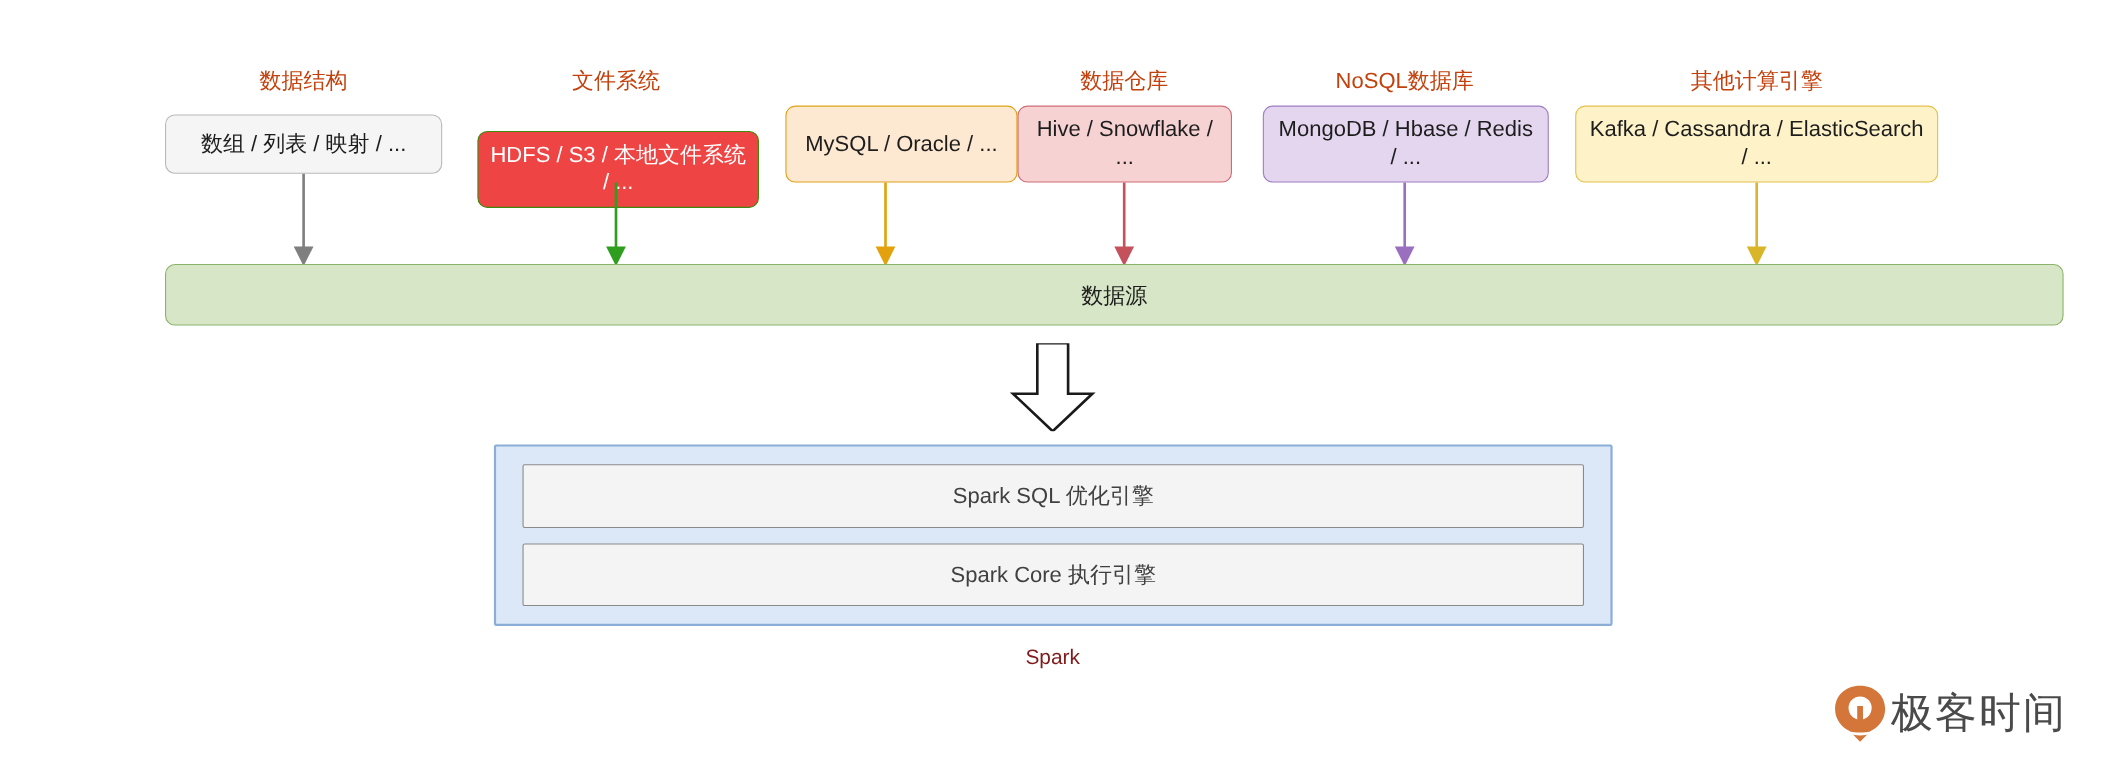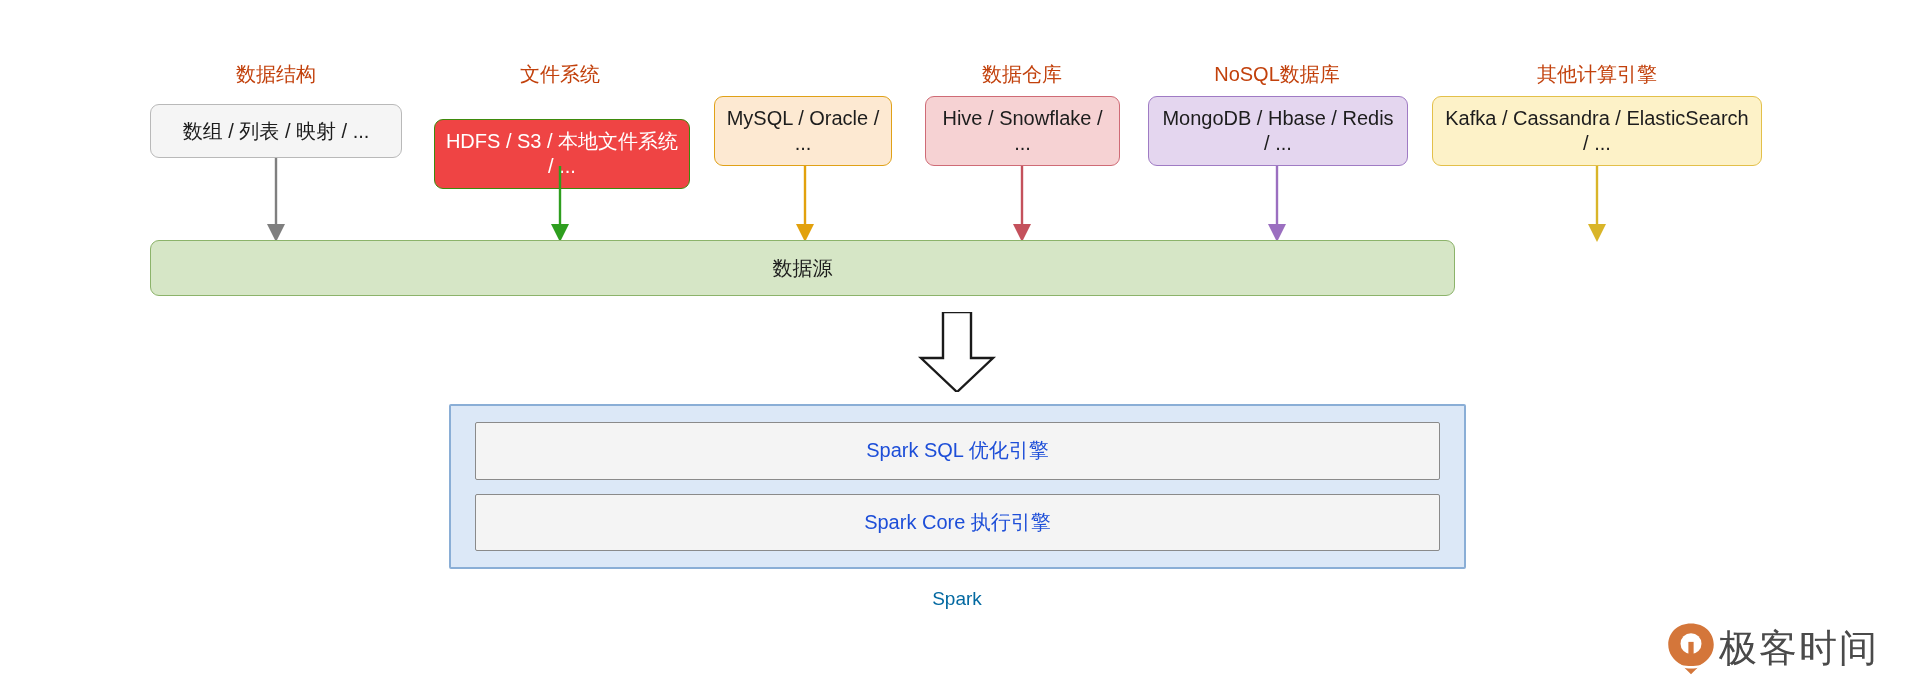--- a/index.html
+++ b/index.html
@@ -87,27 +87,27 @@
   .spark-layer {
     box-sizing: border-box;
     border: 1.6px solid #8a8a8a;
     background: #f4f4f4;
     border-radius: 2px;
     height: 60px;
     display: flex;
     align-items: center;
     justify-content: center;
     font-size: 20px;
-    color: #1d4ed8;
+    color: #404040;
   }
   #spark-caption {
     position: absolute;
     text-align: center;
     font-size: 19px;
-    color: #0369a1;
+    color: #7f1d1d;
     transform: translateX(-50%);
     white-space: nowrap;
   }
 
   
   #watermark {
     position: absolute;
     display: flex;
     align-items: center;
   }
@@ -137,21 +137,21 @@
   <div class="col-title" style="left:1597px; top:62px;">其他计算引擎</div>
 
   <div class="src-box" style="left:150px; top:104px; width:252px; height:54px; background:#f5f5f5; border-color:#b9b9b9;">
     <span>数组 / 列表 / 映射 / ...</span>
   </div>
 
   <div class="src-box" style="left:434px; top:96px; width:256px; height:70px; background:#ef4444; border-color:#3d8a0c; color:#ffffff;margin-top:23px;">
     <span>HDFS / S3 / 本地文件系统 / ...</span>
   </div>
 
-  <div class="src-box" style="left:714px; top:96px; width:178px; height:70px; background:#fde9d2; border-color:#e0a117;">
+  <div class="src-box" style="left:714px; top:96px; width:211px; height:70px; background:#fde9d2; border-color:#e0a117;">
     <span>MySQL / Oracle / ...</span>
   </div>
 
   <div class="src-box" style="left:1148px; top:96px; width:260px; height:70px; background:#e4d6ef; border-color:#9f7bc4;">
     <span>MongoDB / Hbase / Redis / ...</span>
   </div>
 
   <div class="src-box" style="left:925px; top:96px; width:195px; height:70px; background:#f6d2d3; border-color:#cf6b76;">
     <span>Hive / Snowflake / ...</span>
   </div>
@@ -186,21 +186,21 @@
       <line x1="1277" y1="16" x2="1277" y2="78" stroke="#9b6fc0" stroke-width="2.4"></line>
       <polygon points="1277,92 1268,74 1286,74" fill="#9b6fc0"></polygon>
     </g>
 
     <g>
       <line x1="1597" y1="16" x2="1597" y2="78" stroke="#d9b529" stroke-width="2.4"></line>
       <polygon points="1597,92 1588,74 1606,74" fill="#d9b529"></polygon>
     </g>
   </svg>
 
-  <div id="datasource-bar" style="left:150px; top:240px; width:1305px; height:56px;">
+  <div id="datasource-bar" style="left:150px; top:240px; width:1726px; height:56px;">
     <span>数据源</span>
   </div>
 
   <svg id="big-arrow" style="left:905px; top:312px; width:104px; height:80px;" viewBox="0 0 104 80">
     <polygon points="38,0 66,0 66,46 88,46 52,80 16,46 38,46" fill="#ffffff" stroke="#1a1a1a" stroke-width="2.4" stroke-linejoin="miter"></polygon>
   </svg>
 
   <div id="spark-box" style="left:449px; top:404px; width:1017px; height:165px;">
     <div class="spark-layer">
       <span>Spark SQL 优化引擎</span>

